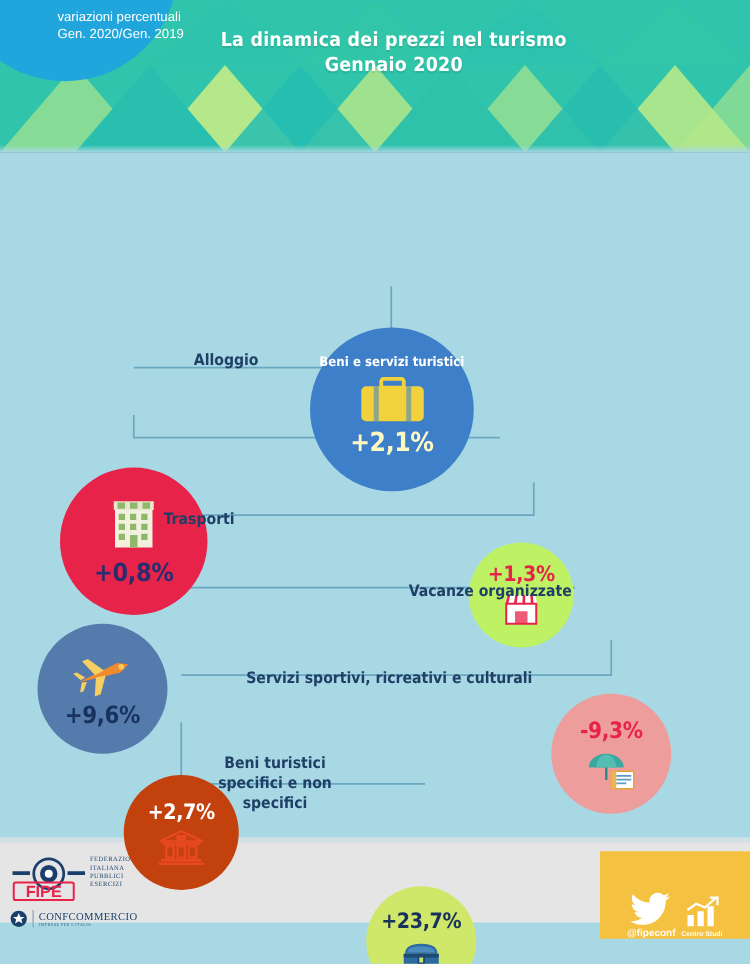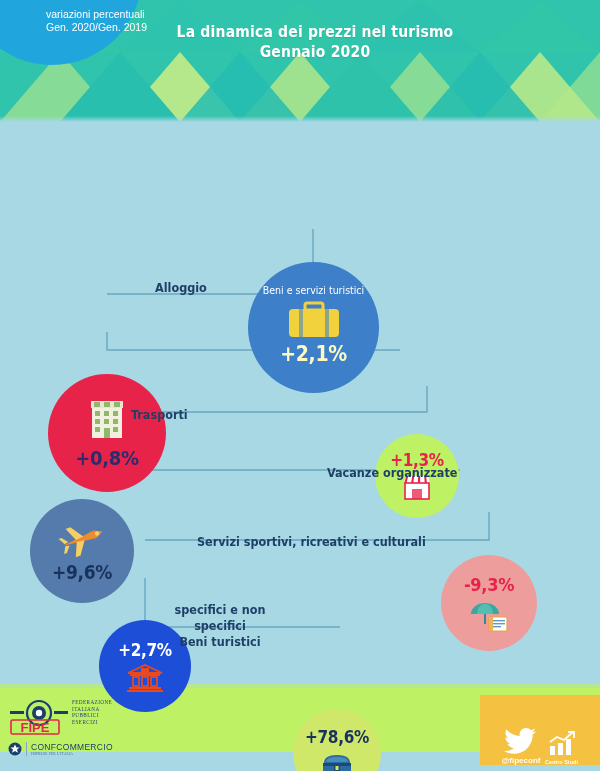--- a/index.html
+++ b/index.html
@@ -62,21 +62,21 @@
 
   .bubble {
     position:absolute;
     border-radius:50%;
     display:flex; flex-direction:column;
     align-items:center; justify-content:center;
     z-index:3;
   }
   .bub-title {
     font-family:"DejaVu Sans Condensed","Liberation Sans", sans-serif;
-    font-weight:normal;
+    font-weight:bold;
     font-size:10.5px;
     color:#ffffff;
     text-align:left;
     line-height:12px;
   }
   .bub-val {
     font-family:"DejaVu Sans Condensed","Liberation Sans", sans-serif;
     font-weight:bold;
     font-size:21px;
     line-height:22px;
@@ -91,40 +91,40 @@
     font-size:12.5px;
     line-height:15px;
     color:#1f3f66;
     z-index:4;
     white-space:nowrap;
   }
   .label.two-line { white-space:normal; text-align:center; line-height:16px; }
 
   
   .footer {
-    position:absolute; left:0; top:684px; width:600px; height:68px;
-    background:#bef264;
+    position:absolute; left:0; top:670px; width:600px; height:68px;
+    background:#e5e5e5;
   }
   .footer-strip-top {
     position:absolute; left:0; top:0; width:600px; height:4px;
     background:#a8d8e4; opacity:0.35;
   }
   .fipe-logo { position:absolute; left:8px; top:14px; }
   .fipe-words {
     position:absolute; left:72px; top:15px;
     font-size:5.2px; line-height:6.6px;
     color:#27486f; letter-spacing:0.4px;
     font-family:"Liberation Serif", serif;
   }
   .confc {
     position:absolute; left:8px; top:58px;
     display:flex; align-items:center; gap:4px;
   }
   .confc-text {
-    font-family:Liberation Sans, sans-serif;
+    font-family:Liberation Serif, serif;
     font-size:8.5px; color:#1a3f6b; letter-spacing:0.3px;
   }
   .confc-sub {
     font-size:3.6px; color:#4a6d95; letter-spacing:0.2px;
     font-family:"Liberation Serif", serif;
   }
 
   .social {
     position:absolute; right:0; top:11px;
     width:120px; height:70px;
@@ -278,62 +278,62 @@
         <rect x="22" y="18" width="18" height="14" rx="1" fill="#ffffff" stroke="#e8a23c" stroke-width="1.2"></rect>
         <rect x="26" y="21" width="12" height="1.4" fill="#5b9cc9"></rect>
         <rect x="26" y="24" width="12" height="1.4" fill="#5b9cc9"></rect>
         <rect x="26" y="27" width="8" height="1.4" fill="#5b9cc9"></rect>
         <rect x="22" y="18" width="4" height="14" fill="#f0b356"></rect>
       </svg>
     </div>
   </div>
   <div class="label" style="left:327px; top:343px;">Vacanze organizzate</div>
 
-  <div class="bubble" style="left:99px; top:498px; width:92px; height:92px; background:#1d4ed8;">
+  <div class="bubble" style="left:99px; top:498px; width:92px; height:92px; background:#c2410c;">
     <div class="bub-val" style="color:#ffffff; font-size:17px; margin-bottom:2px;">+2,7%</div>
     <div class="bub-icon">
       <svg width="40" height="30" viewBox="0 0 40 30">
         <path d="M20,2 L37,10 L3,10 Z" fill="none" stroke="#e8491f" stroke-width="1.8"></path>
         <rect x="16" y="5" width="8" height="4" fill="#e8491f"></rect>
         <rect x="5" y="11" width="30" height="2" fill="#e8491f"></rect>
         <g fill="none" stroke="#e8491f" stroke-width="1.8">
           <rect x="8" y="14" width="6" height="9"></rect>
           <rect x="17" y="14" width="6" height="9"></rect>
           <rect x="26" y="14" width="6" height="9"></rect>
         </g>
         <rect x="4" y="24" width="32" height="2.4" fill="#e8491f"></rect>
         <rect x="2" y="27" width="36" height="2" fill="#e8491f"></rect>
       </svg>
     </div>
   </div>
   <div class="label" style="left:197px; top:412px;">Servizi sportivi, ricreativi e culturali</div>
 
   <div class="bubble" style="left:293px; top:587px; width:88px; height:88px; background:#d0e86a;">
-    <div class="bub-val" style="color:#17325c; font-size:17px; margin-bottom:2px;">+78,6%</div>
+    <div class="bub-val" style="color:#17325c; font-size:17px; margin-bottom:2px;">+23,7%</div>
     <div class="bub-icon">
       <svg width="40" height="30" viewBox="0 0 40 30">
         <path d="M7,13 Q7,5 20,5 Q33,5 33,13 Z" fill="#2d6a9f"></path>
         <path d="M9,12 Q9,7 20,7 Q31,7 31,12 Z" fill="#4a8cbd"></path>
         <rect x="6" y="13" width="28" height="13" fill="#2d6a9f"></rect>
         <rect x="6" y="13" width="28" height="3" fill="#1d4a73"></rect>
         <rect x="17" y="13" width="6" height="8" fill="#1d4a73"></rect>
         <rect x="18.5" y="16" width="3" height="4" fill="#d0e86a"></rect>
         <g fill="#7fc08f" opacity="0.9">
           <circle cx="5" cy="28" r="1.3"></circle>
             <circle cx="10" cy="29" r="1.1"></circle>
           <circle cx="15" cy="28" r="1"></circle>
             <circle cx="33" cy="28.5" r="1.2"></circle>
           <circle cx="37" cy="27.5" r="1"></circle>
         </g>
       </svg>
     </div>
   </div>
   <div class="label two-line" style="left:150px; top:480px; width:140px;">
+    <div>Beni turistici</div>
     <div>specifici e non specifici</div>
-    <div>Beni turistici</div>
   </div>
 
 </div>
 
 <div class="footer">
   <div class="footer-strip-top"></div>
 
   <div class="fipe-logo">
     <svg width="62" height="38" viewBox="0 0 62 38">
       <circle cx="31" cy="15" r="12" fill="none" stroke="#1a3f6b" stroke-width="2.2"></circle>

